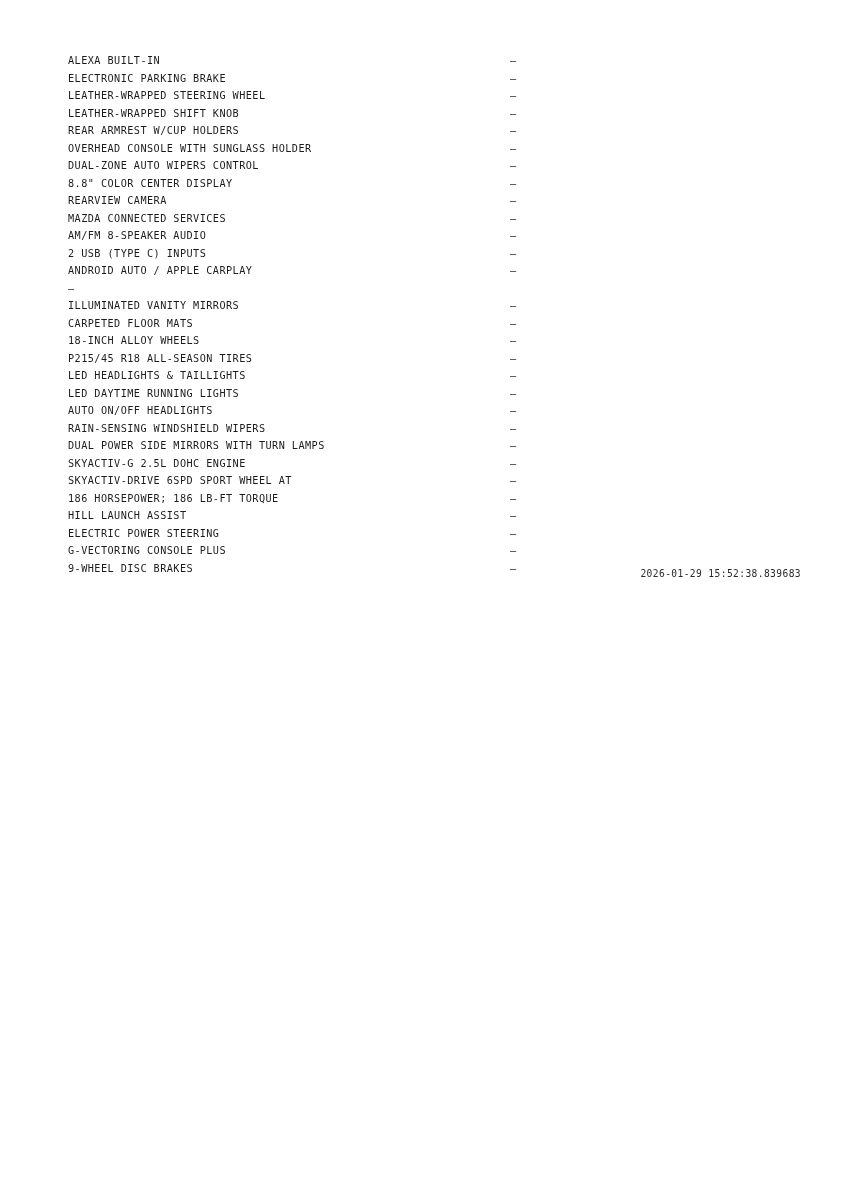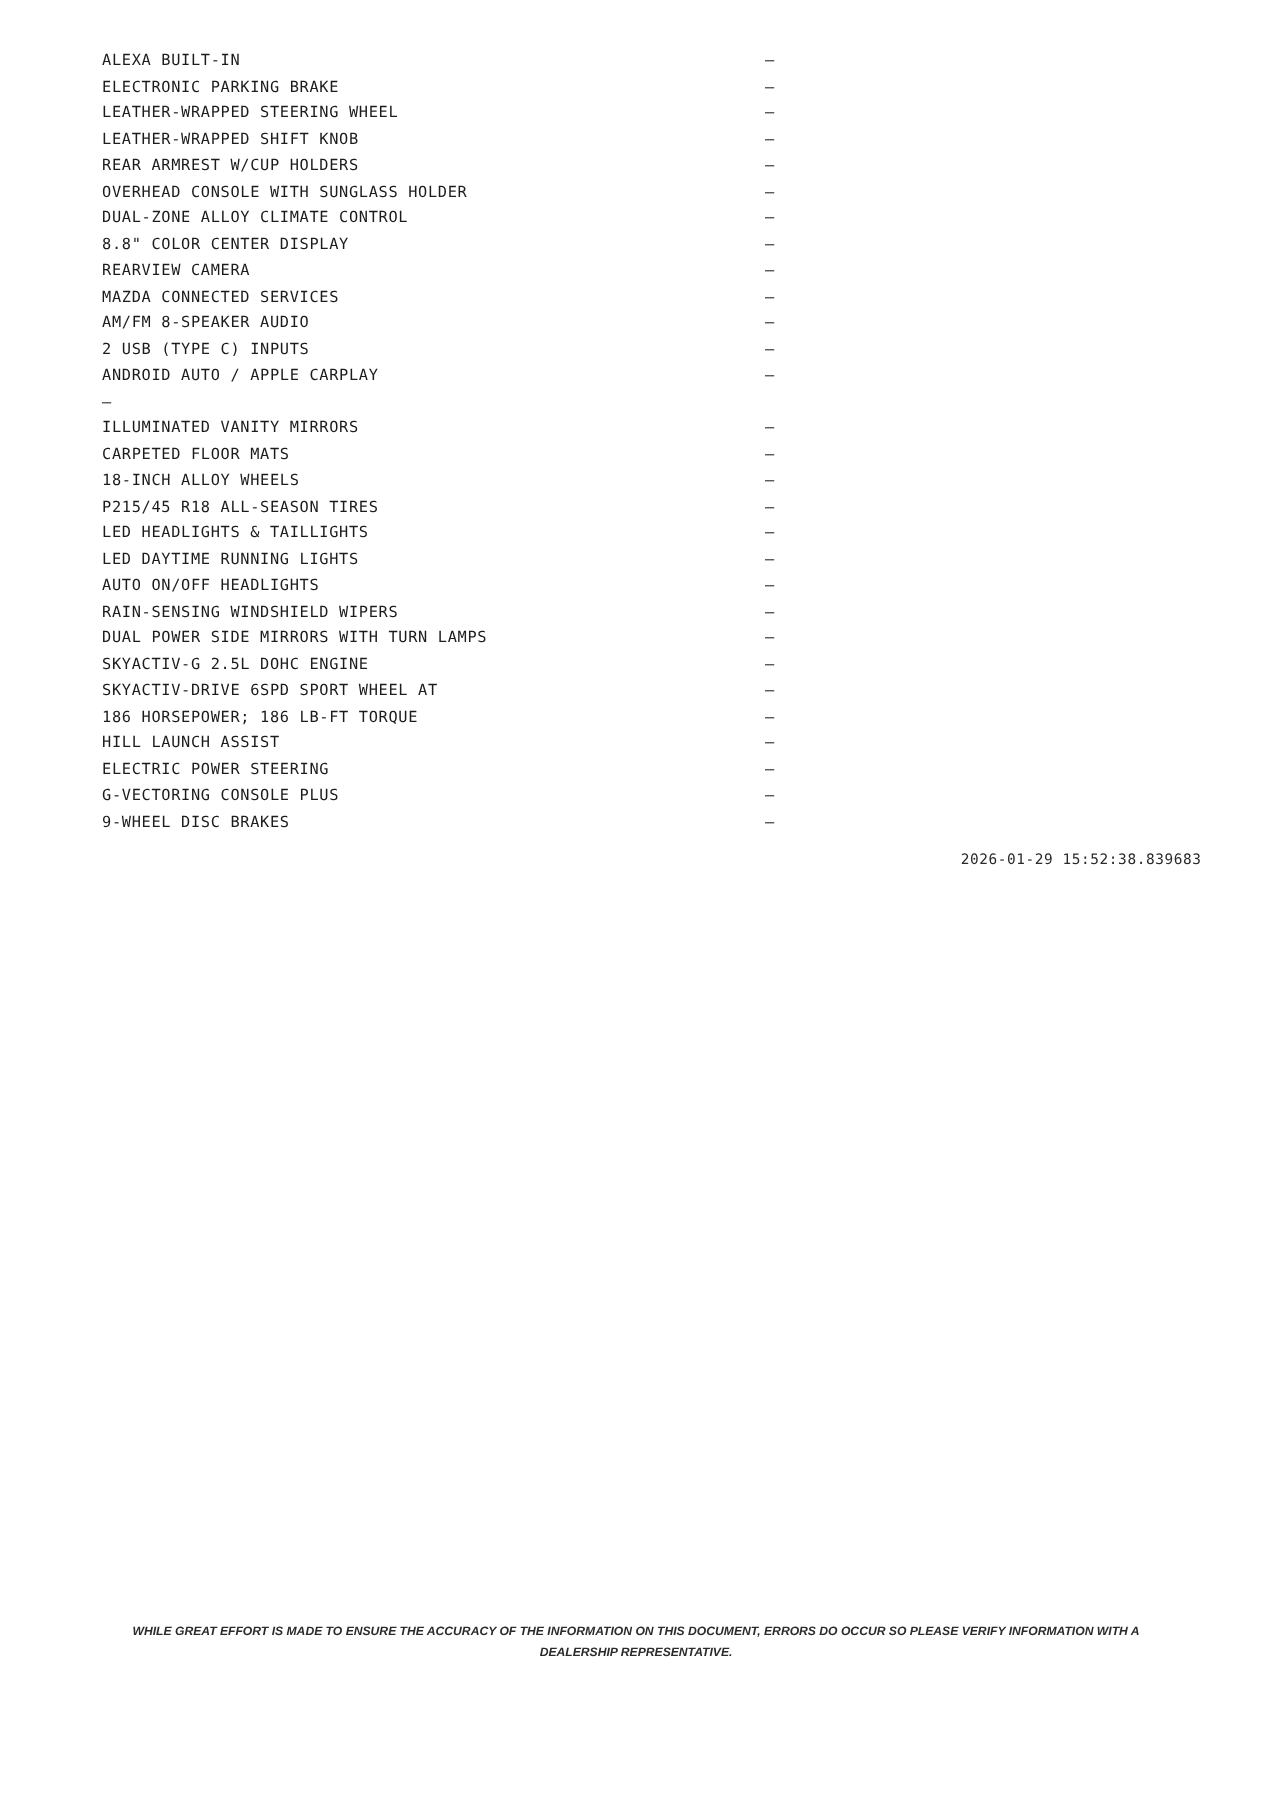--- a/index.html
+++ b/index.html
@@ -19,21 +19,21 @@
     left: 0;
     top: 0;
     width: 848px;
     height: 1200px;
     background: #ffffff;
     overflow: hidden;
   }
   .feature-list {
     position: absolute;
     left: 68px;
-    top: 32px;
+    top: 52px;
     width: 712px;
   }
   .feature-row {
     display: flex;
     align-items: baseline;
     height: 17.5px;
     line-height: 17.5px;
     white-space: nowrap;
   }
   .feature-label {
@@ -99,21 +99,21 @@
       </div>
       <div class="feature-row">
         <span class="feature-label">REAR ARMREST W/CUP HOLDERS</span>
         <span class="feature-value">—</span>
       </div>
       <div class="feature-row">
         <span class="feature-label">OVERHEAD CONSOLE WITH SUNGLASS HOLDER</span>
         <span class="feature-value">—</span>
       </div>
       <div class="feature-row">
-        <span class="feature-label">DUAL-ZONE ALLOY CLIMATE CONTROL</span>
+        <span class="feature-label">DUAL-ZONE AUTO WIPERS CONTROL</span>
         <span class="feature-value">—</span>
       </div>
       <div class="feature-row">
         <span class="feature-label">8.8" COLOR CENTER DISPLAY</span>
         <span class="feature-value">—</span>
       </div>
       <div class="feature-row">
         <span class="feature-label">REARVIEW CAMERA</span>
         <span class="feature-value">—</span>
       </div>
@@ -197,15 +197,14 @@
         <span class="feature-value">—</span>
       </div>
       <div class="feature-row">
         <span class="feature-label">9-WHEEL DISC BRAKES</span>
         <span class="feature-value">—</span>
       </div>
     </div>
 
   <div class="timestamp">2026-01-29 15:52:38.839683</div>
 
-  <div class="disclaimer">WHILE GREAT EFFORT IS MADE TO ENSURE THE ACCURACY OF THE INFORMATION ON THIS DOCUMENT, ERRORS DO OCCUR SO PLEASE VERIFY INFORMATION WITH A DEALERSHIP REPRESENTATIVE.</div>
 
 </div>
 
 </body></html>

